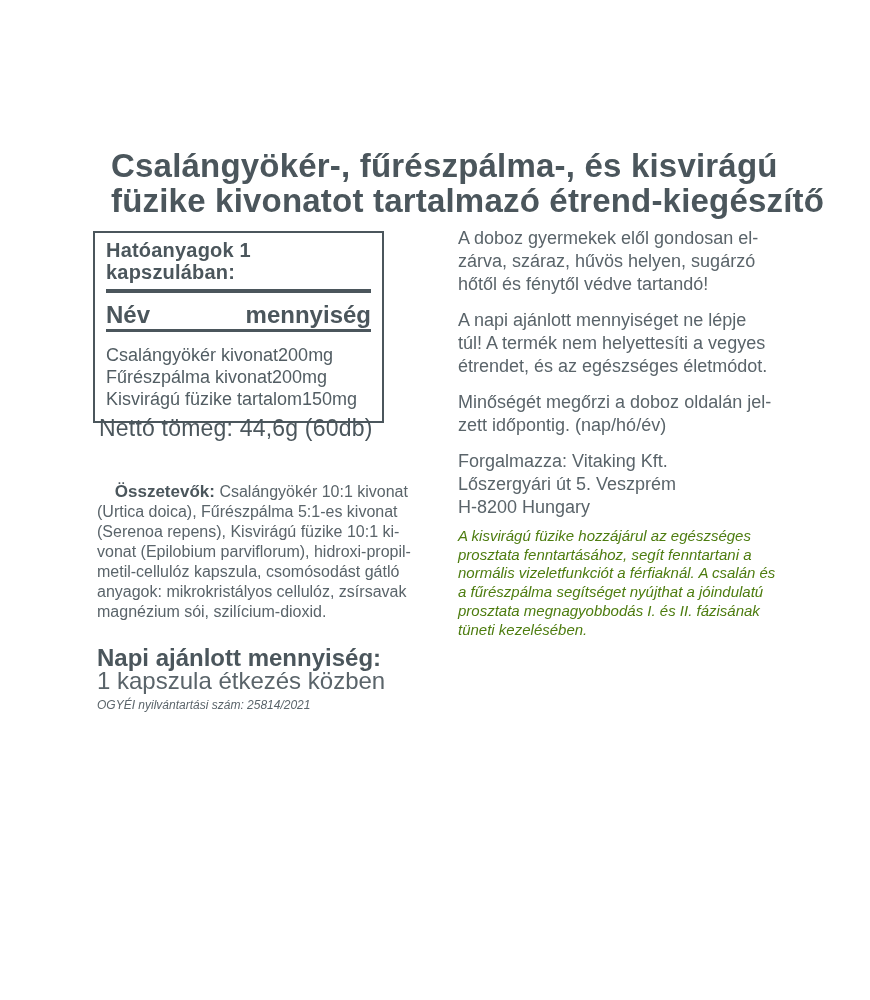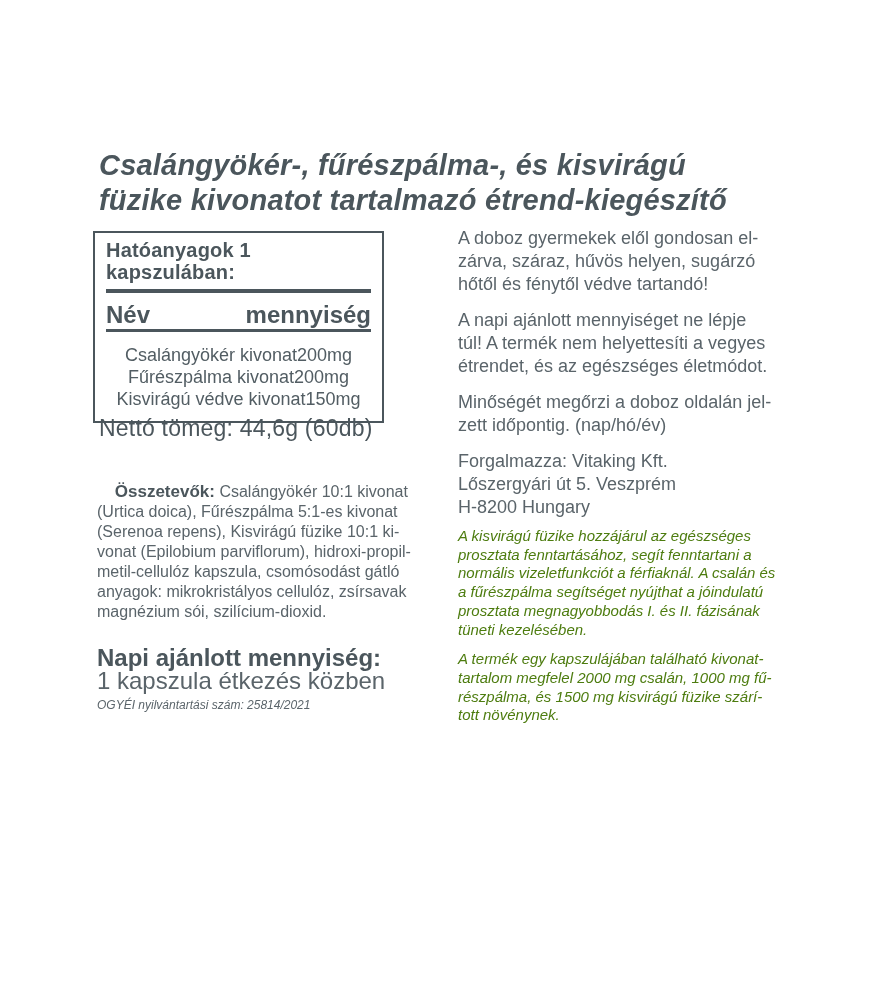--- a/index.html
+++ b/index.html
@@ -13,44 +13,44 @@
     position:relative;
     width:870px;height:1000px;
     background:var(--bg);
     font-family:"Liberation Sans", sans-serif;
     color:var(--body);
     overflow:hidden;
   }
   .pre{white-space:pre;}
   
   .title{
-    position:absolute;left:99px;top:148px;
-    font-size:29px;font-weight:bold;line-height:35px;
-    color:var(--dark);letter-spacing:0.2px;font-style:italic;
+    position:absolute;left:111px;top:148px;
+    font-size:33px;font-weight:bold;line-height:35px;
+    color:var(--dark);letter-spacing:0.2px;
   }
   
   .facts{
     position:absolute;left:93px;top:231px;width:291px;
     border:2px solid var(--rule);
     box-sizing:border-box;
     padding:6px 11px 5px 11px;
     color:var(--dark);
   }
   .facts-heading{font-size:20px;font-weight:bold;line-height:22px;margin-bottom:6px;letter-spacing:0.2px;}
   .facts hr{border:none;background:var(--rule);margin:0;}
   .hr-thick{height:3.5px;}
   .hr-thin{height:3px;}
   .facts-cols{
     display:flex;justify-content:space-between;
     font-size:24px;font-weight:bold;line-height:22px;
     padding:11px 0 3px 0;
   }
   .facts-rows{padding:12px 0 6px 0;}
   .facts-row{
-    display:flex;justify-content:center;
+    display:flex;justify-content:flex-start;
     font-size:18px;line-height:22px;
     color:#525d63;
   }
   
   .net{
     position:absolute;left:99px;top:415px;
     font-size:23px;font-weight:normal;color:var(--dark);
     letter-spacing:0.2px;
   }
   
@@ -103,21 +103,21 @@
     <div class="facts-rows">
       <div class="facts-row">
         <span>Csalángyökér kivonat</span>
         <span>200mg</span>
       </div>
       <div class="facts-row">
         <span>Fűrészpálma kivonat</span>
         <span>200mg</span>
       </div>
       <div class="facts-row">
-        <span>Kisvirágú védve kivonat</span>
+        <span>Kisvirágú füzike tartalom</span>
         <span>150mg</span>
       </div>
     </div>
   </div>
 
   <div class="net">Nettó tömeg: 44,6g (60db)</div>
 
   <div class="ingredients">
     <b>Összetevők:</b><span> Csalángyökér 10:1 kivonat
 (Urtica doica), Fűrészpálma 5:1-es kivonat
@@ -146,19 +146,15 @@
 zett időpontig. (nap/hó/év)</p>
     <p class="distributor">Forgalmazza: Vitaking Kft.
 Lőszergyári út 5. Veszprém
 H-8200 Hungary</p>
     <p class="fine">A kisvirágú füzike hozzájárul az egészséges
 prosztata fenntartásához, segít fenntartani a
 normális vizeletfunkciót a férfiaknál. A csalán és
 a fűrészpálma segítséget nyújthat a jóindulatú
 prosztata megnagyobbodás I. és II. fázisának
 tüneti kezelésében.</p>
-    <p class="fine">A termék egy kapszulájában található kivonat-
-tartalom megfelel 2000 mg csalán, 1000 mg fű-
-részpálma, és 1500 mg kisvirágú füzike szárí-
-tott növénynek.</p>
   </div>
 
 </div>
 
 </body></html>

